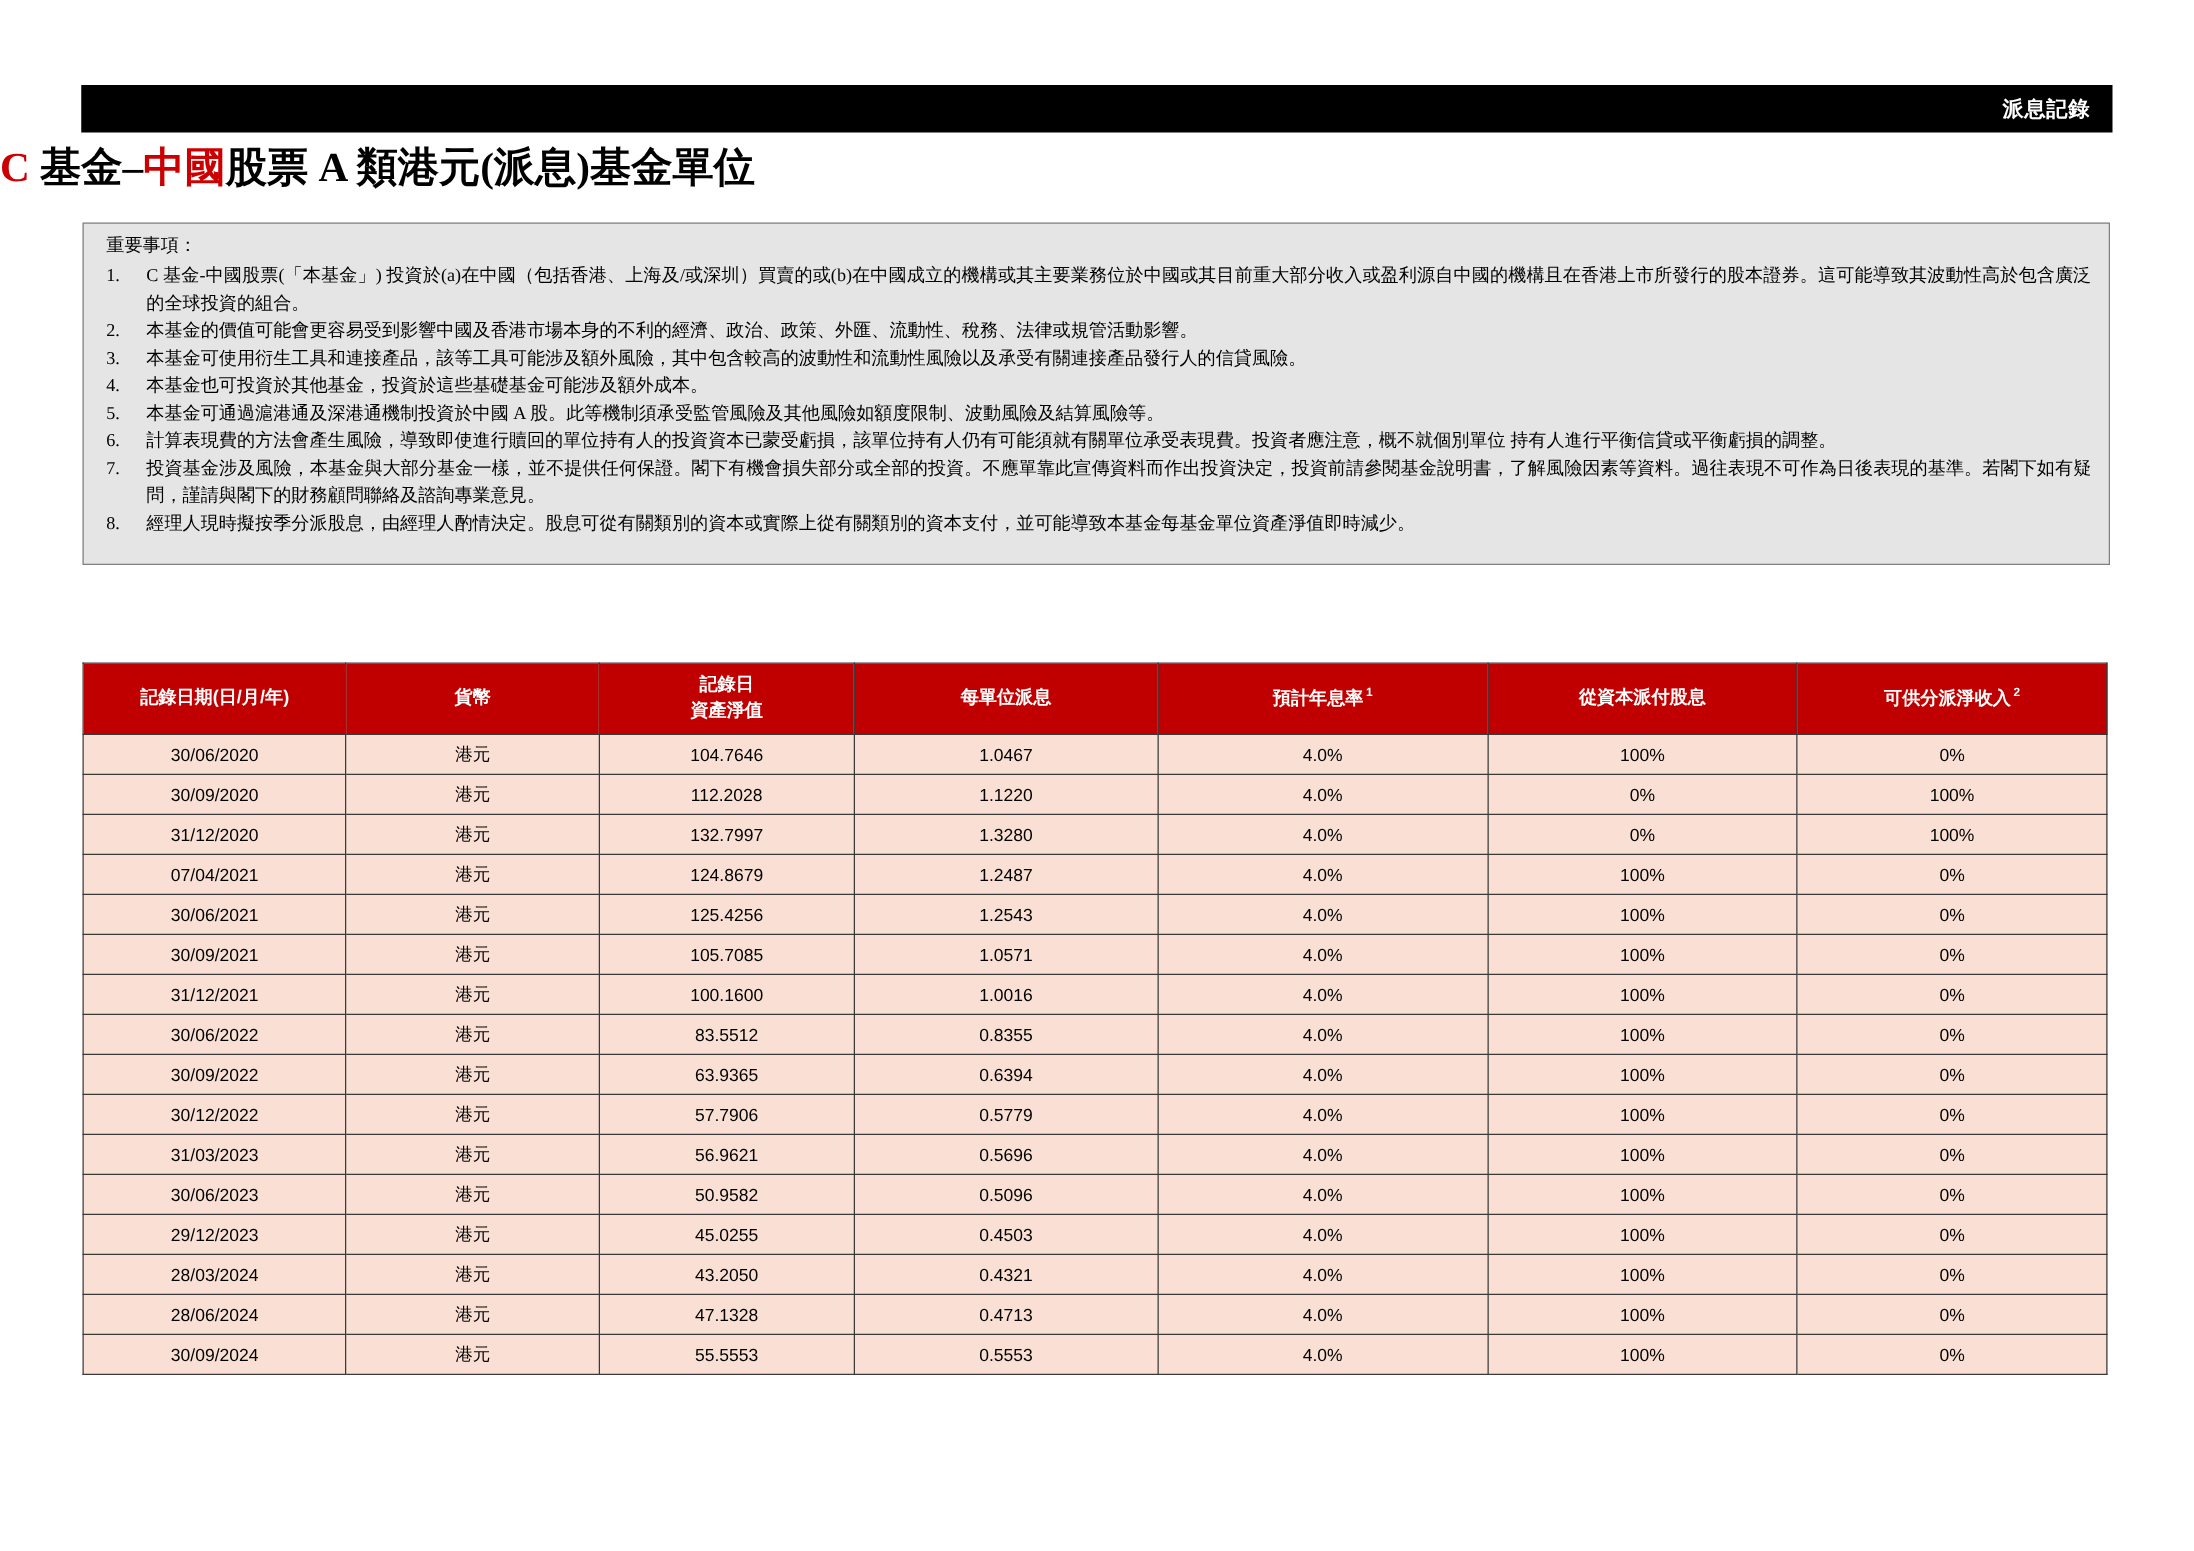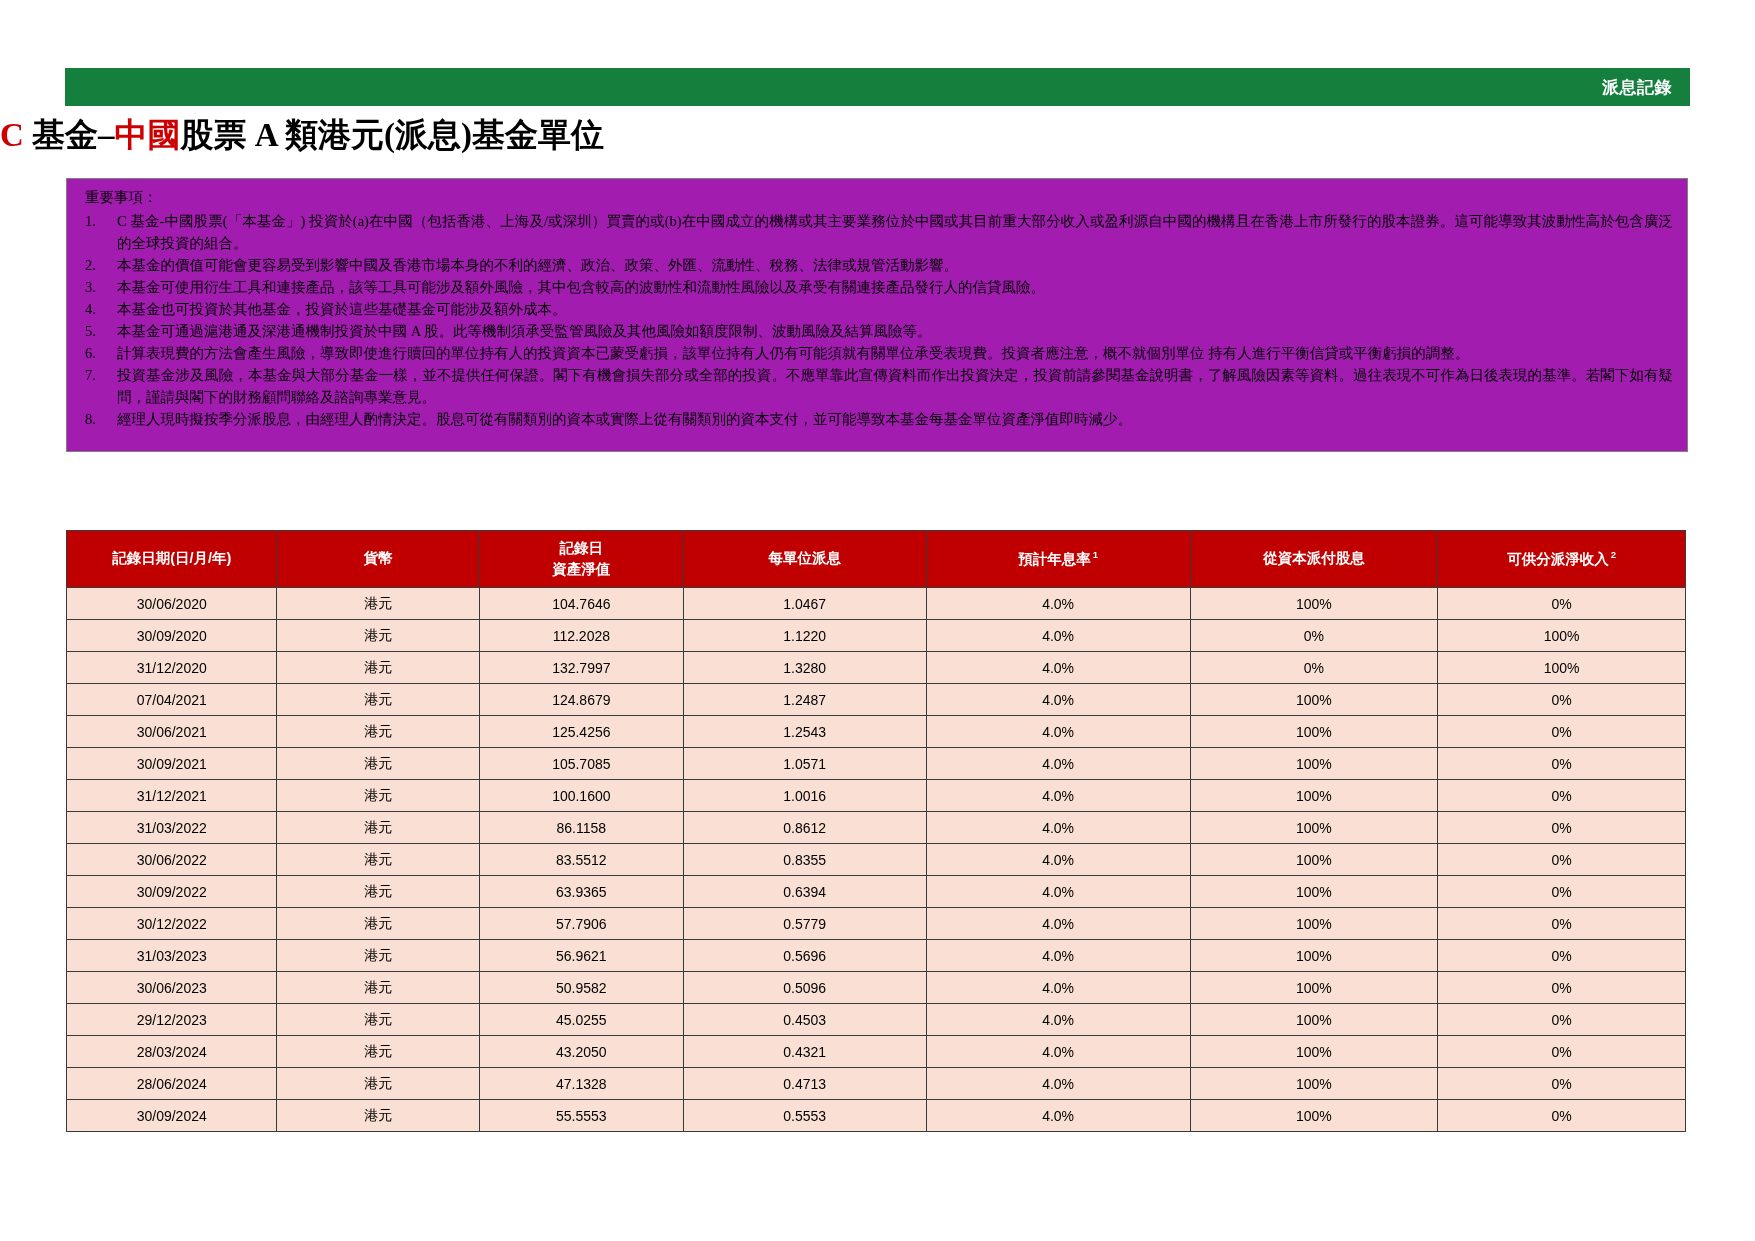--- a/index.html
+++ b/index.html
@@ -16,21 +16,21 @@
     overflow: hidden;
   }
 
   
   .banner {
     position: absolute;
     left: 65px;
     top: 68px;
     width: 1625px;
     height: 38px;
-    background: #15803d;
+    background: #000000;
     display: flex;
     align-items: center;
     justify-content: flex-end;
     box-sizing: border-box;
     padding-right: 18px;
   }
   .banner-label {
     color: #ffffff;
     font-size: 17px;
     font-weight: bold;
@@ -55,21 +55,21 @@
   
   .notes-box {
     position: absolute;
     left: 66px;
     top: 178px;
     width: 1622px;
     min-height: 274px;
     border: 1px solid #808080;
     box-sizing: border-box;
     padding: 8px 12px 6px 12px;
-    background: #a21caf;
+    background: #e5e5e5;
   }
   .notes-heading {
     font-size: 14.5px;
     line-height: 1.45;
     margin-bottom: 2px;
     padding-left: 6px;
   }
   .notes-list {
     margin: 0;
     padding: 0;
@@ -269,29 +269,20 @@
     <tr>
         <td>31/12/2021</td>
         <td>港元</td>
         <td>100.1600</td>
         <td>1.0016</td>
         <td>4.0%</td>
         <td>100%</td>
         <td>0%</td>
       </tr>
     <tr>
-        <td>31/03/2022</td>
-        <td>港元</td>
-        <td>86.1158</td>
-        <td>0.8612</td>
-        <td>4.0%</td>
-        <td>100%</td>
-        <td>0%</td>
-      </tr>
-    <tr>
         <td>30/06/2022</td>
         <td>港元</td>
         <td>83.5512</td>
         <td>0.8355</td>
         <td>4.0%</td>
         <td>100%</td>
         <td>0%</td>
       </tr>
     <tr>
         <td>30/09/2022</td>

